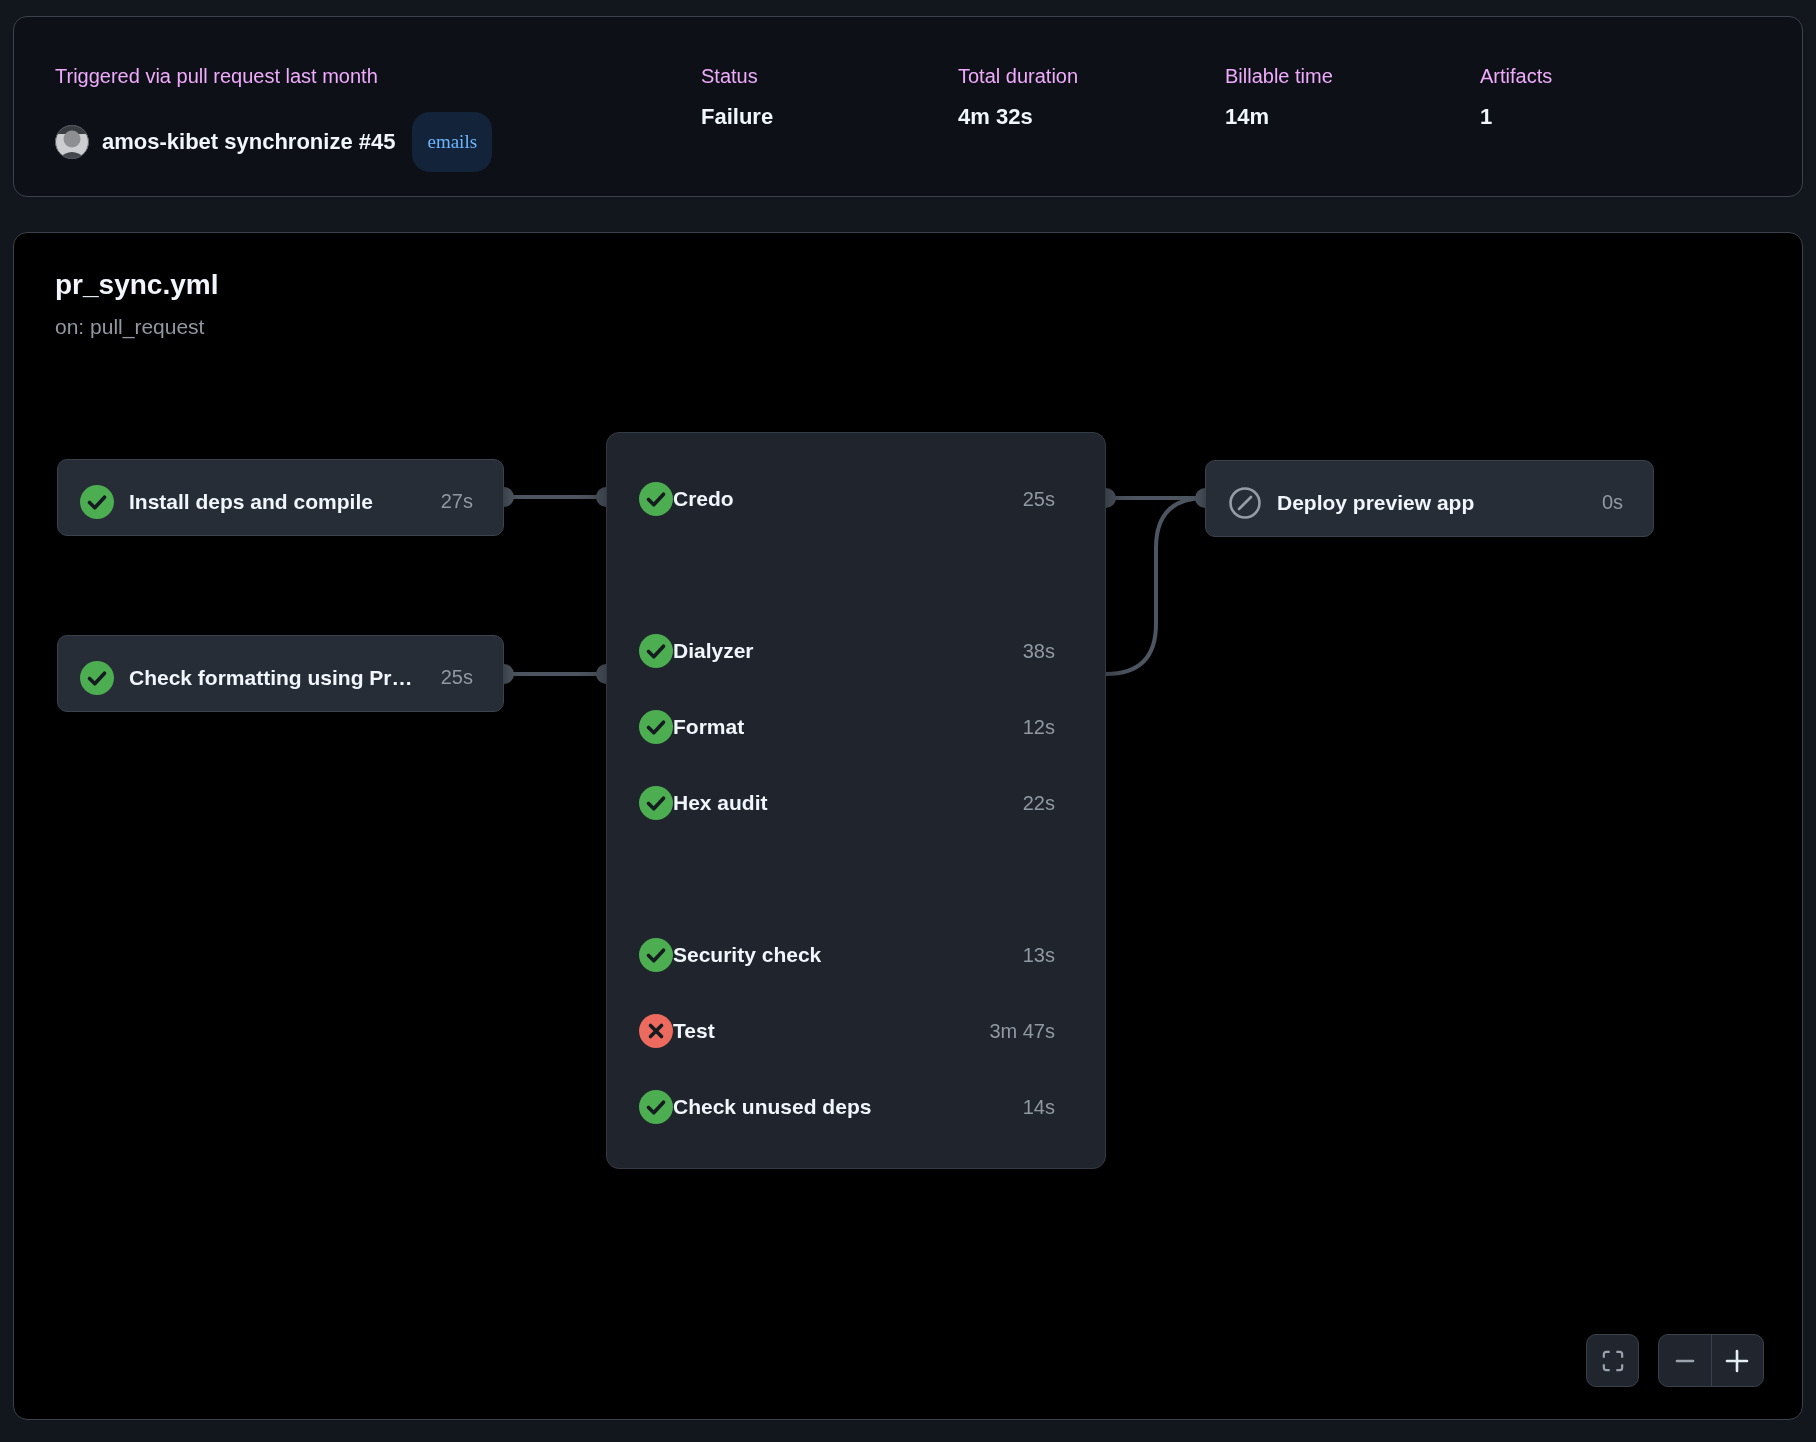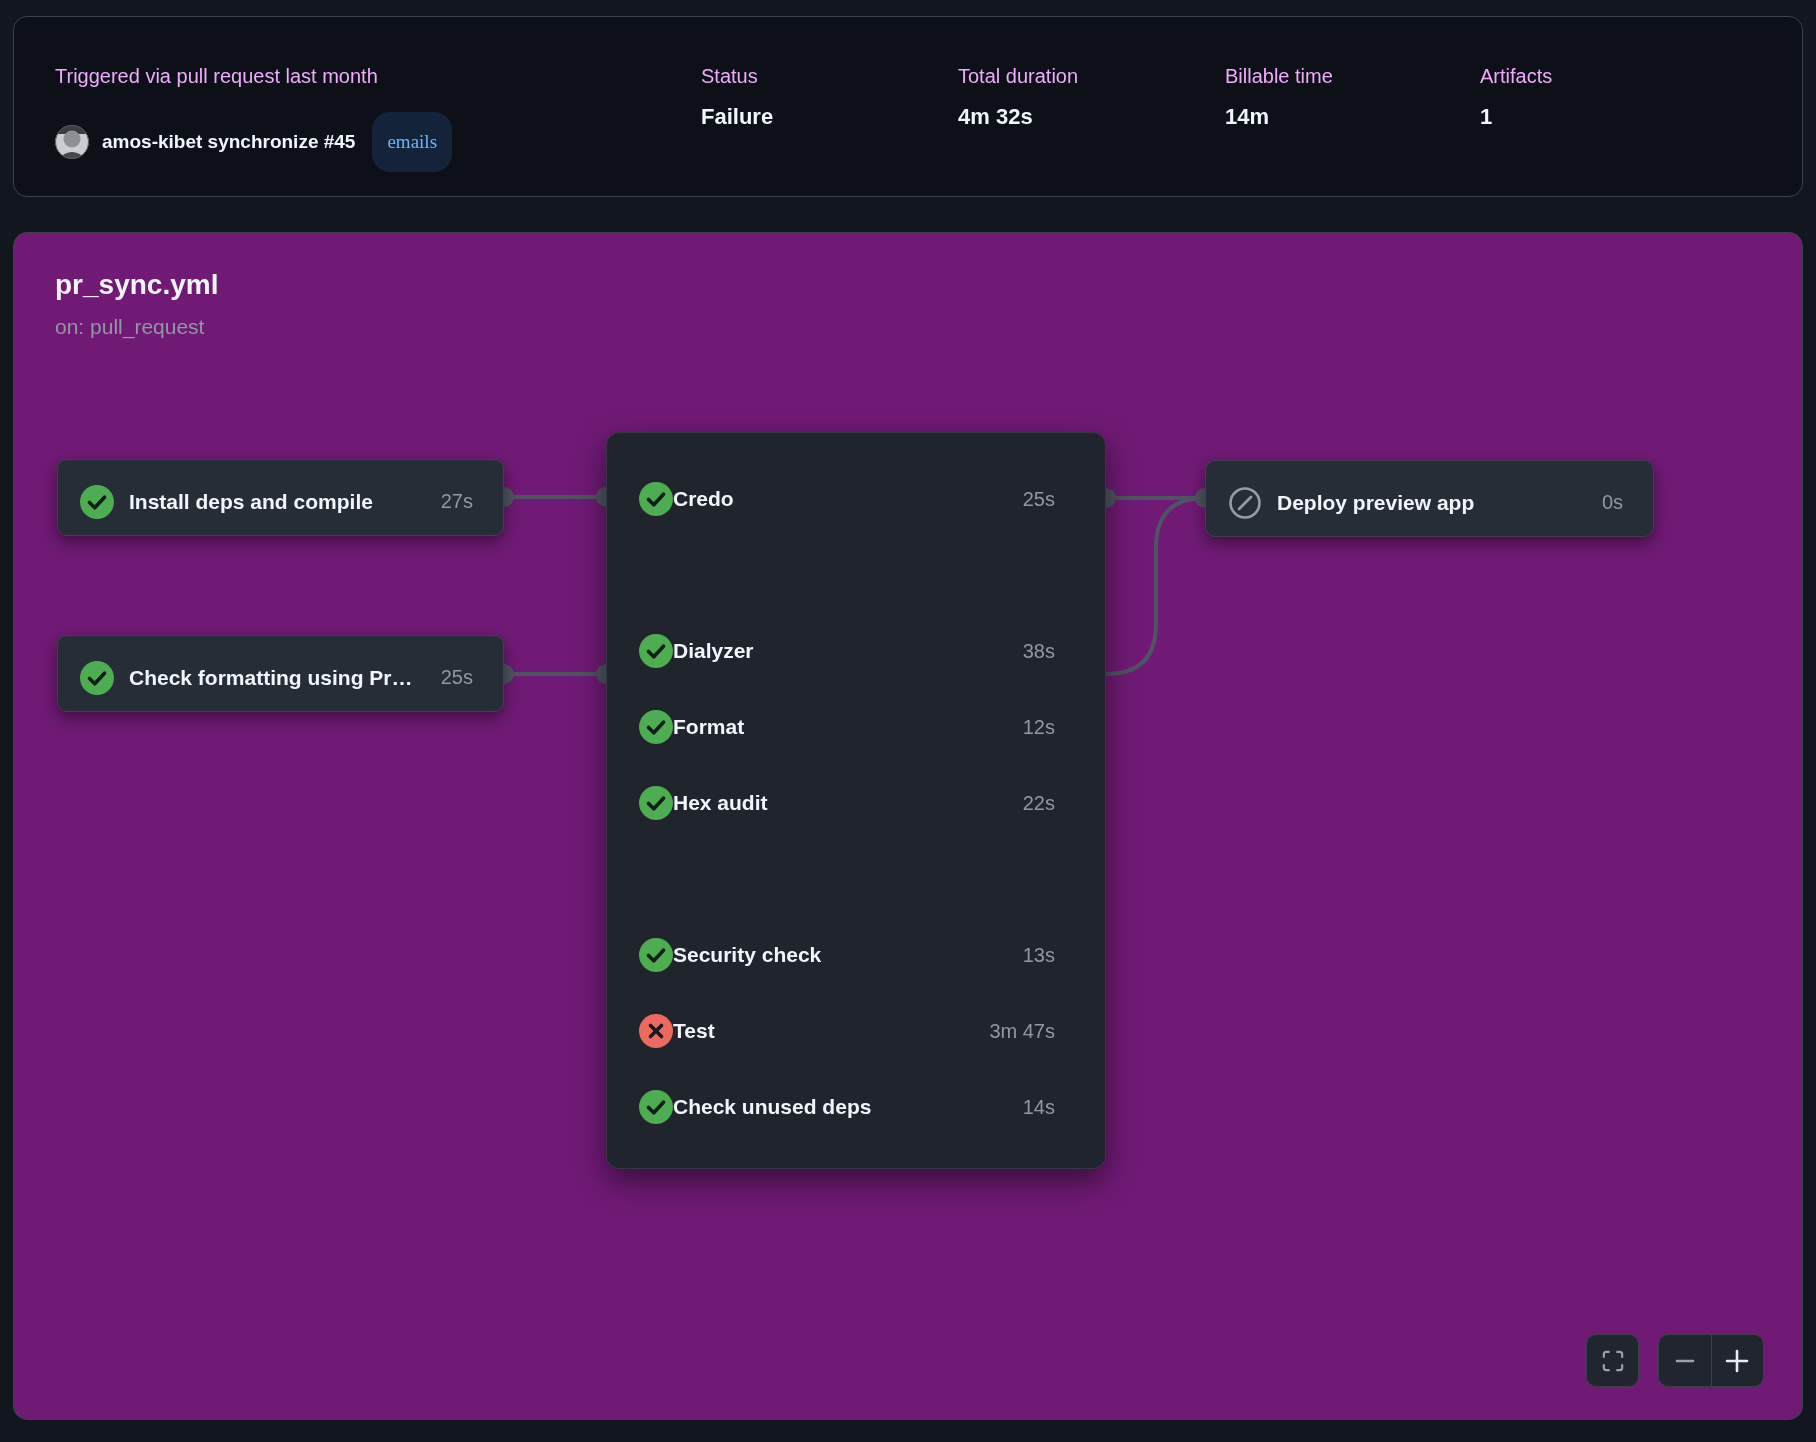--- a/index.html
+++ b/index.html
@@ -8,29 +8,29 @@
 
   .card { position:absolute; border:1px solid #3b424c; border-radius:14px; }
 
   
   #header-card { left:13px; top:16px; width:1790px; height:181px; background:#0d1117; }
   .hdr-label { font-size:20px; color:#f0abfc; }
   .hdr-value { font-size:22px; font-weight:bold; color:#f0f6fc; margin-top:16px; }
   #trigger-label { position:absolute; left:41px; top:48px; }
   #commit-row { position:absolute; left:41px; top:95px; display:flex; align-items:center; gap:13px; }
   #avatar { width:34px; height:34px; border-radius:50%; overflow:hidden; flex:0 0 auto; }
-  #commit-text { font-size:19px; font-weight:bold; color:#f0f6fc; white-space:nowrap; }
+  #commit-text { font-size:22px; font-weight:bold; color:#f0f6fc; white-space:nowrap; }
   #branch-badge { margin-left:4px; font-family:Liberation Serif, serif;
                   font-size:19px; color:#6cb6ff; background:rgba(56,139,253,0.15);
                   padding:19px 15px; border-radius:18px; }
   .stat-col { position:absolute; top:48px; }
   #stat-0 { left:687px; } #stat-1 { left:944px; } #stat-2 { left:1211px; } #stat-3 { left:1466px; }
 
   
-  #canvas-card { left:13px; top:232px; width:1790px; height:1188px; background:#701a75; }
+  #canvas-card { left:13px; top:232px; width:1790px; height:1188px; background:#000000; }
   #wf-title { position:absolute; left:41px; top:36px; font-size:28px; font-weight:bold; color:#f0f6fc; }
   #wf-trigger { position:absolute; left:41px; top:82px; font-size:21px; color:#9198a1; }
 
   
   #edges { position:absolute; left:0; top:0; width:1790px; height:1188px; pointer-events:none; }
   #edges path { stroke:#4d5560; stroke-width:4; fill:none; }
   #edges circle { fill:#4d5560; }
 
   
   .node { position:absolute; height:77px; background:#272d37; border:1px solid #3b424c;

